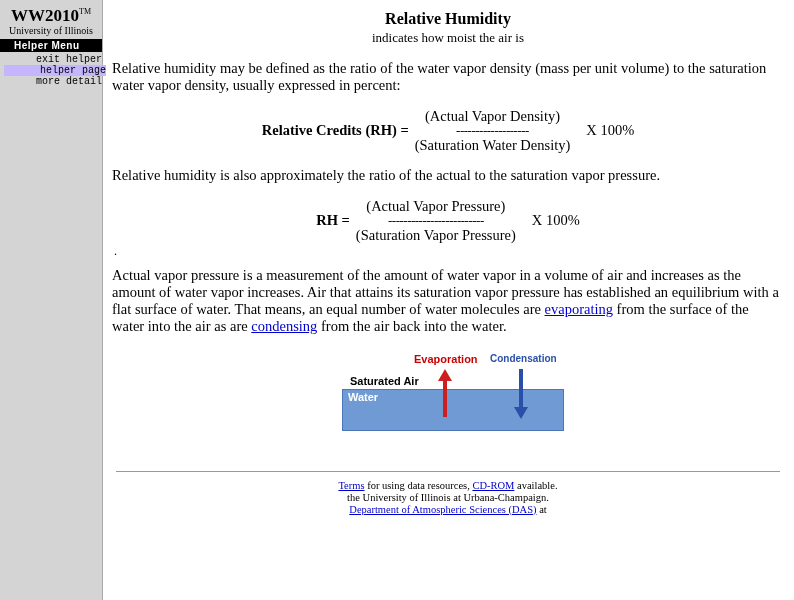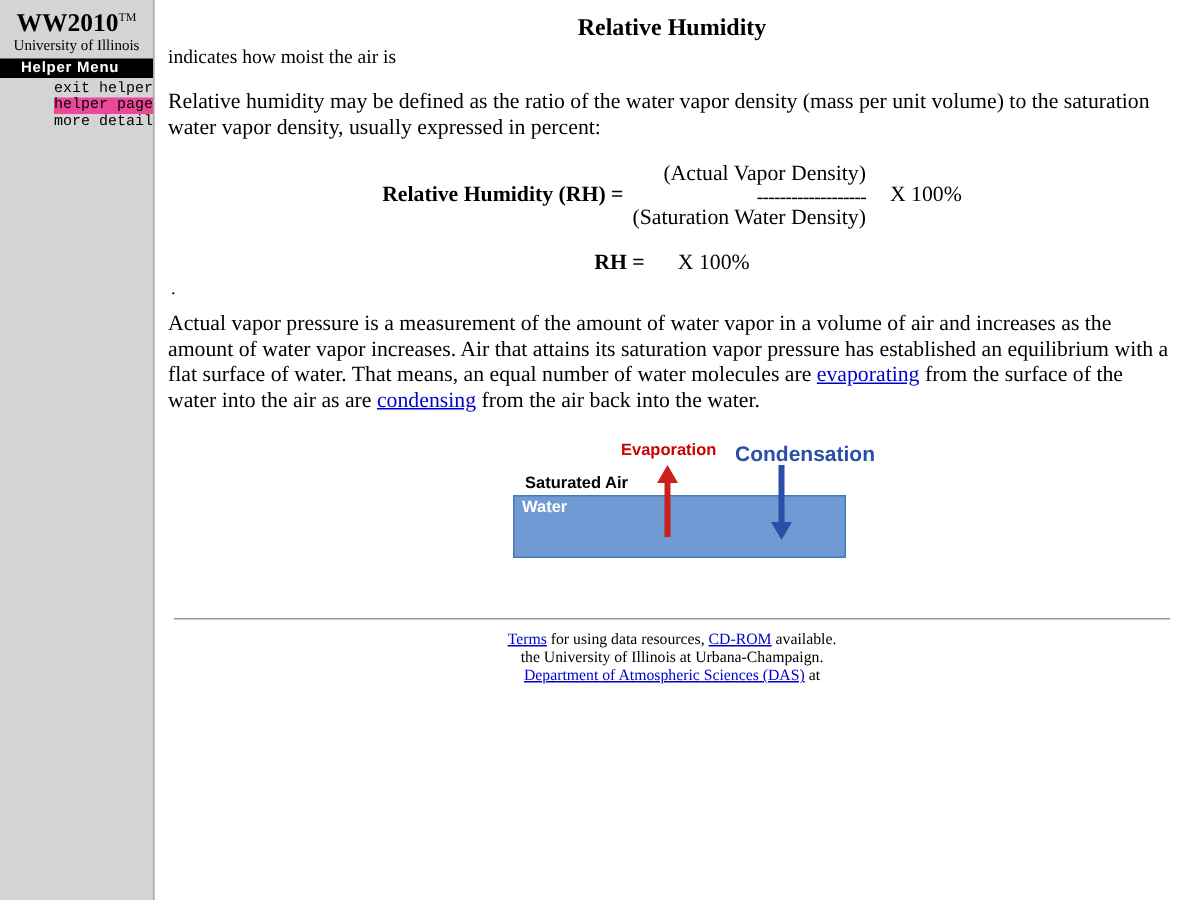--- a/index.html
+++ b/index.html
@@ -73,22 +73,23 @@
     text-align: right;
   }
   .menu-item {
     color: #000000;
     white-space: nowrap;
     padding: 0;
     display: block;
     text-decoration: none;
   }
   .menu-item.highlight {
-    background: #ec4899;
+    background: #c4b5fd;
     display: inline-block;
+    padding-left: 36px;
   }
   
   .content {
     position: absolute;
     left: 104px;
     top: 0;
     width: 690px;
     height: 600px;
     box-sizing: border-box;
     padding: 8px 10px 0 8px;
@@ -97,21 +98,21 @@
     font-family: "Liberation Serif", serif;
     font-size: 16px;
     font-weight: bold;
     text-align: center;
     margin: 2px 0 0 0;
     padding: 0;
   }
   .subtitle {
     font-family: "Liberation Serif", serif;
     font-size: 13px;
-    text-align: left;
+    text-align: center;
     margin: 2px 0 0 0;
   }
   p.body-text {
     font-family: "Liberation Serif", serif;
     font-size: 14.5px;
     line-height: 17px;
     margin: 14px 0 0 0;
     text-align: left;
   }
   .formula {
@@ -121,21 +122,21 @@
     display: flex;
     justify-content: center;
     align-items: center;
   }
   .formula .lhs {
     font-weight: bold;
     padding-right: 6px;
     white-space: nowrap;
   }
   .formula .frac {
-    text-align: right;
+    text-align: center;
     line-height: 16px;
   }
   .formula .frac .num,
   .formula .frac .den {
     white-space: nowrap;
   }
   .formula .frac .bar {
     letter-spacing: -0.5px;
     font-size: 13px;
     line-height: 13px;
@@ -171,21 +172,21 @@
     top: 0px;
     color: #cc0000;
     font-size: 11px;
     font-weight: bold;
   }
   .diag-label-cond {
     position: absolute;
     left: 148px;
     top: 0px;
     color: #2a4fa8;
-    font-size: 14px;
+    font-size: 10px;
     font-weight: bold;
   }
   .diag-label-sat {
     position: absolute;
     left: 8px;
     top: 22px;
     color: #000000;
     font-size: 11px;
     font-weight: bold;
   }
@@ -294,32 +295,38 @@
   </div>
 
   <div class="content">
 
     <h1 class="title">Relative Humidity</h1>
     <div class="subtitle">indicates how moist the air is</div>
 
     <p class="body-text">Relative humidity may be defined as the ratio of the water vapor density (mass per unit volume) to the saturation water vapor density, usually expressed in percent:</p>
 
     <div class="formula">
-      <div class="lhs">Relative Humidity (RH) =</div>
+      <div class="lhs">Relative Credits (RH) =</div>
       <div class="frac">
         <div class="num">(Actual Vapor Density)</div>
         <div class="bar">-------------------</div>
         <div class="den">(Saturation Water Density)</div>
       </div>
       <div class="rhs">X 100%</div>
     </div>
 
+    <p class="body-text">Relative humidity is also approximately the ratio of the actual to the saturation vapor pressure.</p>
 
     <div class="formula f2">
       <div class="lhs">RH =</div>
+      <div class="frac">
+        <div class="num">(Actual Vapor Pressure)</div>
+        <div class="bar">-------------------------</div>
+        <div class="den">(Saturation Vapor Pressure)</div>
+      </div>
       <div class="rhs">X 100%</div>
     </div>
 
     <div class="tiny-dot">.</div>
 
     <p class="body-text"><span>Actual vapor pressure is a measurement of the amount of water vapor in a volume of air and increases as the amount of water vapor increases. Air that attains its saturation vapor pressure has established an equilibrium with a flat surface of water. That means, an equal number of water molecules are </span><a class="inline-link" href="#">evaporating</a><span> from the surface of the water into the air as are </span><a class="inline-link" href="#">condensing</a><span> from the air back into the water.</span></p>
 
     <div class="diagram">
       <div class="diag-label-evap">Evaporation</div>
       <div class="diag-label-cond">Condensation</div>

